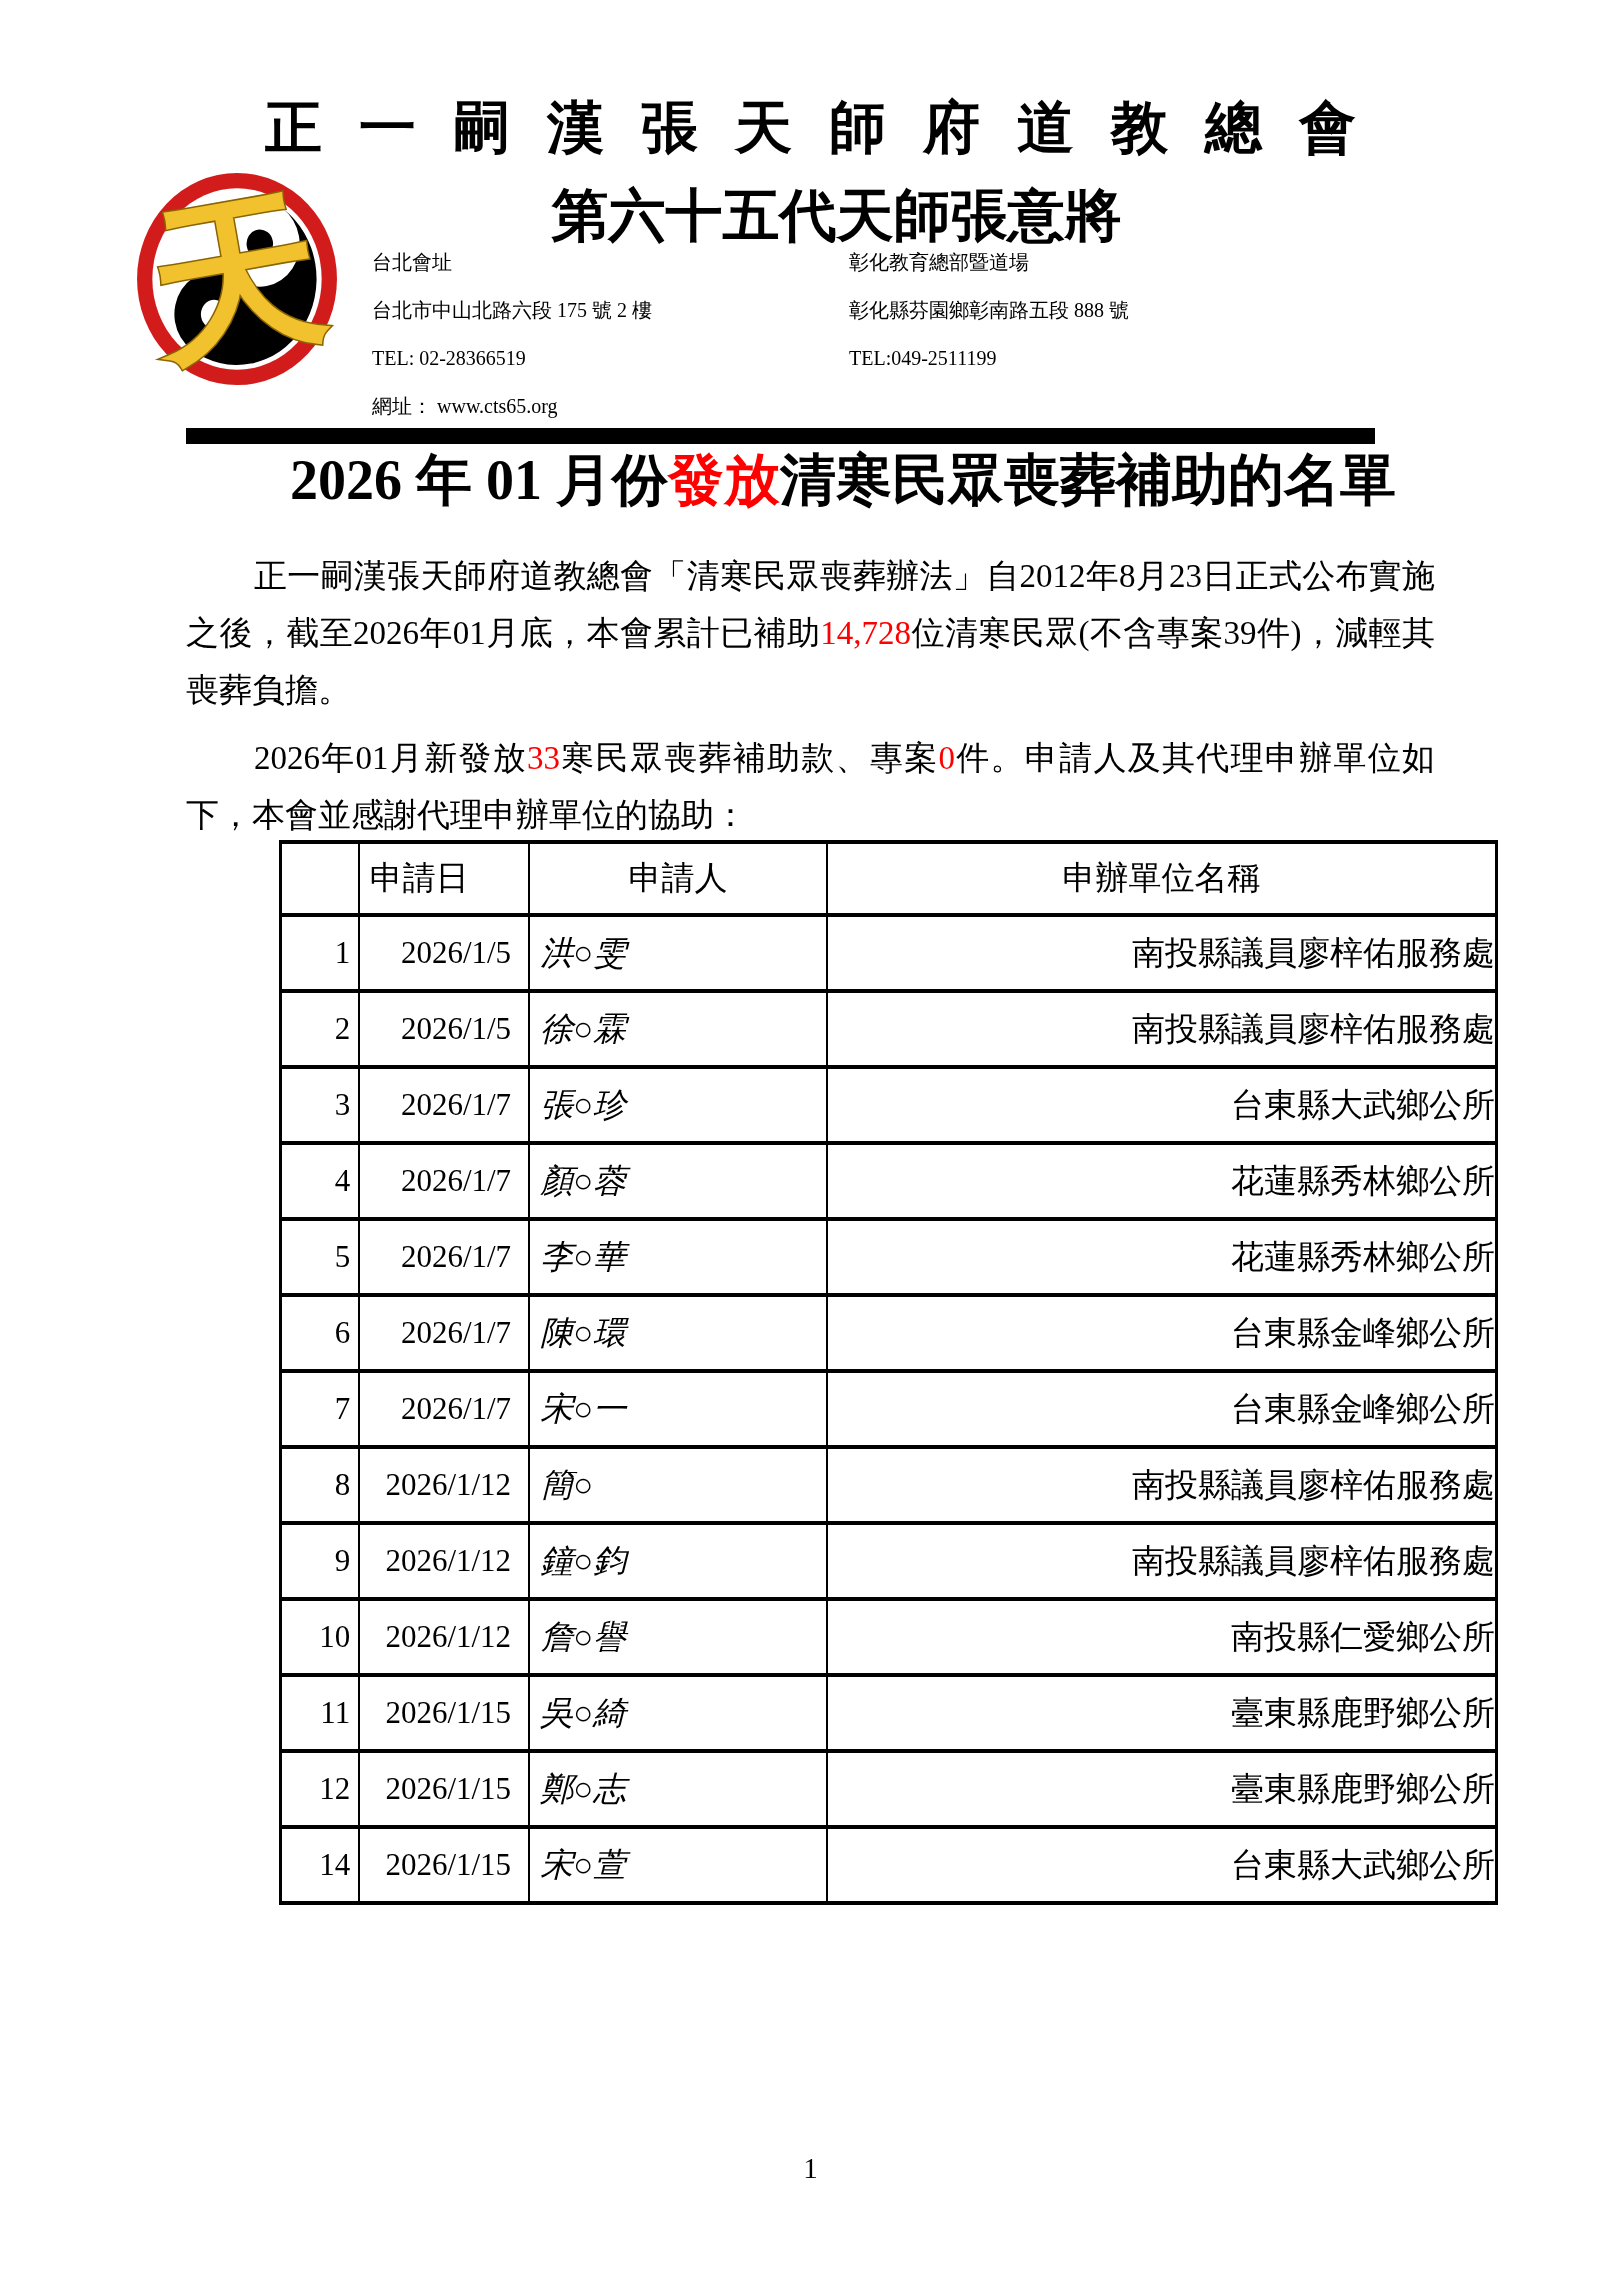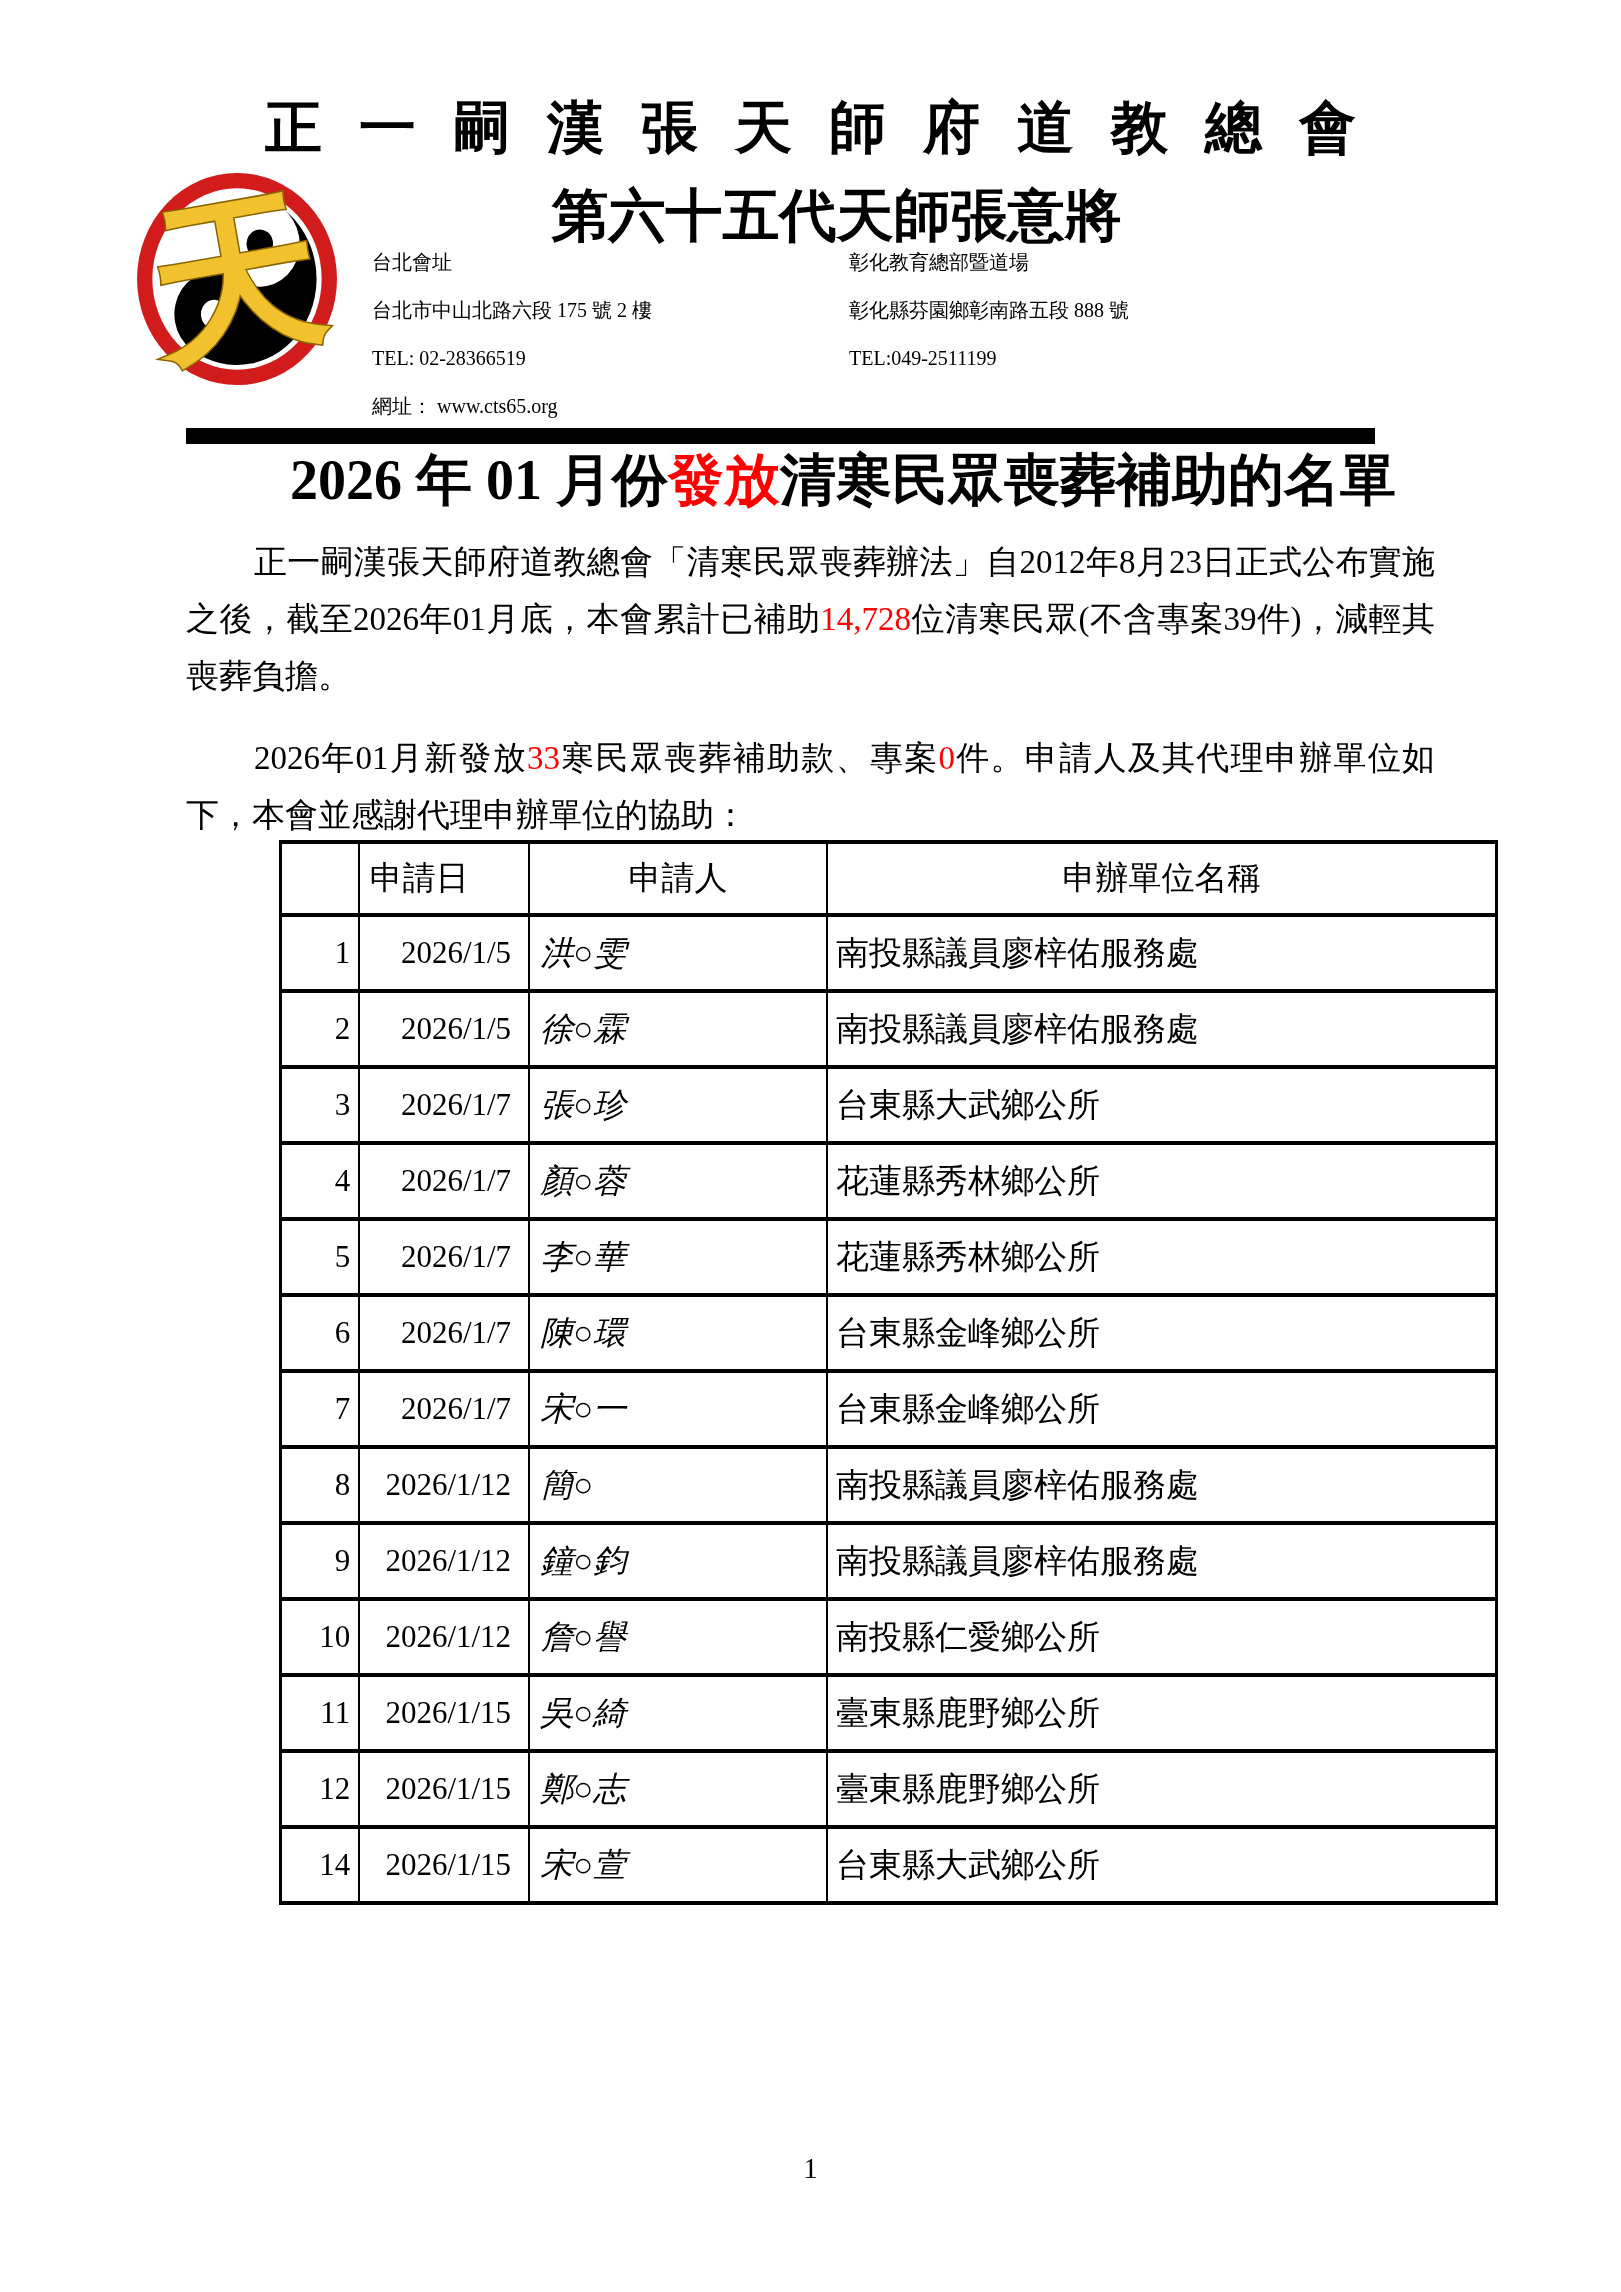--- a/index.html
+++ b/index.html
@@ -37,21 +37,21 @@
     text-align:center;
     font-size:56px; font-weight:bold;
     white-space:nowrap;
   }
   .red { color:#ff0000; }
   .para {
     position:absolute; left:186px; width:1249px; margin:0;
     font-size:33px; line-height:57px;
     text-align:justify; text-indent:68px;
   }
-  .para-1 { top:534px; }
+  .para-1 { top:548px; }
   .para-2 { top:730px; }
   table.applicants {
     position:absolute; left:248px; top:840px; width:1219px;
     border-collapse:collapse;
     border:3.9px solid #000;
     table-layout:fixed;
     margin-left:31px;
   }
   .applicants th, .applicants td {
     border-left:2.9px solid #000; border-right:2.9px solid #000;
@@ -64,21 +64,21 @@
   }
   .applicants th { height:69px; }
   .applicants td { height:72px; }
   .col-no     { width:78px; }
   .col-date   { width:169px; }
   .col-name   { width:296px; }
   .col-agency { width:665px; }
   td.cell-no    { text-align:right; padding-right:7.8px; font-size:31px; }
   td.cell-date  { text-align:right; padding-right:17px; font-size:31px; }
   td.cell-name  { text-align:left;  padding-left:10px;font-style:italic; }
-  td.cell-agency{ text-align:left;  padding-left:7.8px; }
+  td.cell-agency{ text-align:right;  padding-left:7.8px; }
   th.h-no     { }
   th.h-date   { text-align:left; padding-left:9.8px; }
   th.h-name   { text-align:center; }
   th.h-agency { text-align:center; }
   .page-number {
     position:absolute; top:2152px; left:0; width:100%;
     text-align:center; font-size:29px;
   }
 </style>
 </head>

